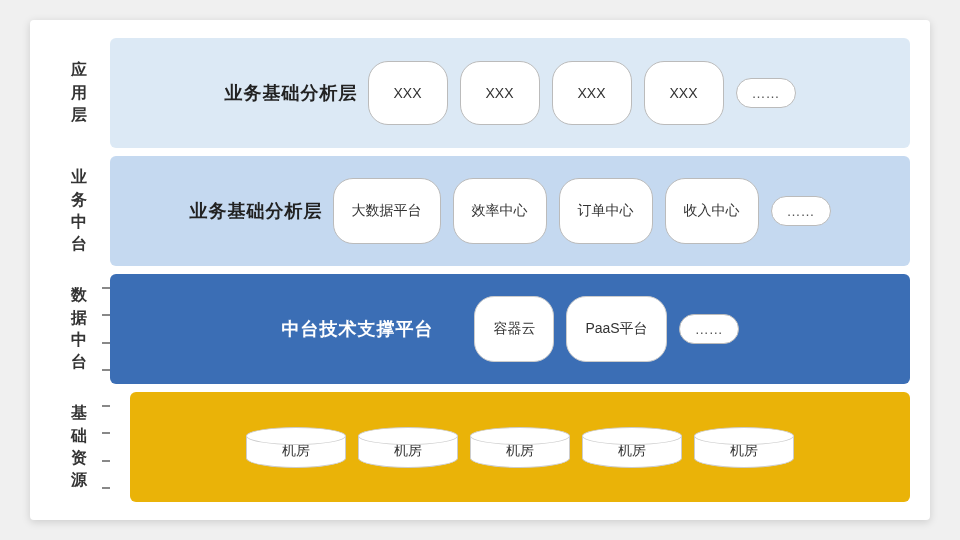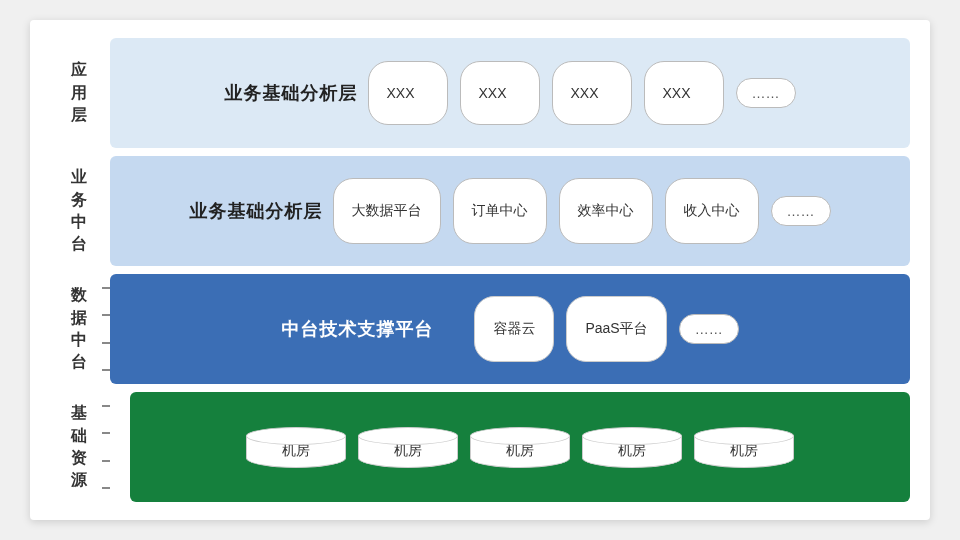--- a/index.html
+++ b/index.html
@@ -91,21 +91,21 @@
       background: #dce9f5;
     }
     .layer-yewu .layer-content {
       background: #c5d9f0;
     }
     .layer-shuju .layer-content {
       background: #3b6eb5;
       gap: 41px;
     }
     .layer-jichu .layer-content {
-      background: #15803d;
+      background: #eab308;
       margin-left: 20px;
     }
 
     .layer-title {
       font-size: 18px;
       font-weight: bold;
       color: #222;
       letter-spacing: 1px;
     }
 
@@ -125,21 +125,21 @@
 
     
     .card-box {
       background: white;
       border: 1.5px solid #bbb;
       border-radius: 20px;
       padding: 23px 18px;
       font-size: 14px;
       color: #333;
       min-width: 80px;
-      text-align: left;
+      text-align: center;
       white-space: nowrap;
     }
 
     .layer-shuju .card-box,
     .layer-jichu .card-box {
       background: white;
       border: 1.5px solid #ccc;
       color: #333;
     }
 
@@ -222,22 +222,22 @@
       <div class="layer-label">
         <span class="label-text" style="white-space: pre-line;">业
 务
 中
 台</span>
       </div>
       <div class="layer-content">
         <div class="layer-title">业务基础分析层</div>
         <div class="cards-row">
           <div class="card-box">大数据平台</div>
+          <div class="card-box">效率中心</div>
           <div class="card-box">订单中心</div>
-          <div class="card-box">效率中心</div>
           <div class="card-box">收入中心</div>
           <div class="dot-card">……</div>
         </div>
       </div>
     </div>
     <div class="layer-row layer-shuju">
       <div class="layer-label has-ticks-wrap">
         <div class="tick-marks">
           <div class="tick"></div>
           <div class="tick"></div>

